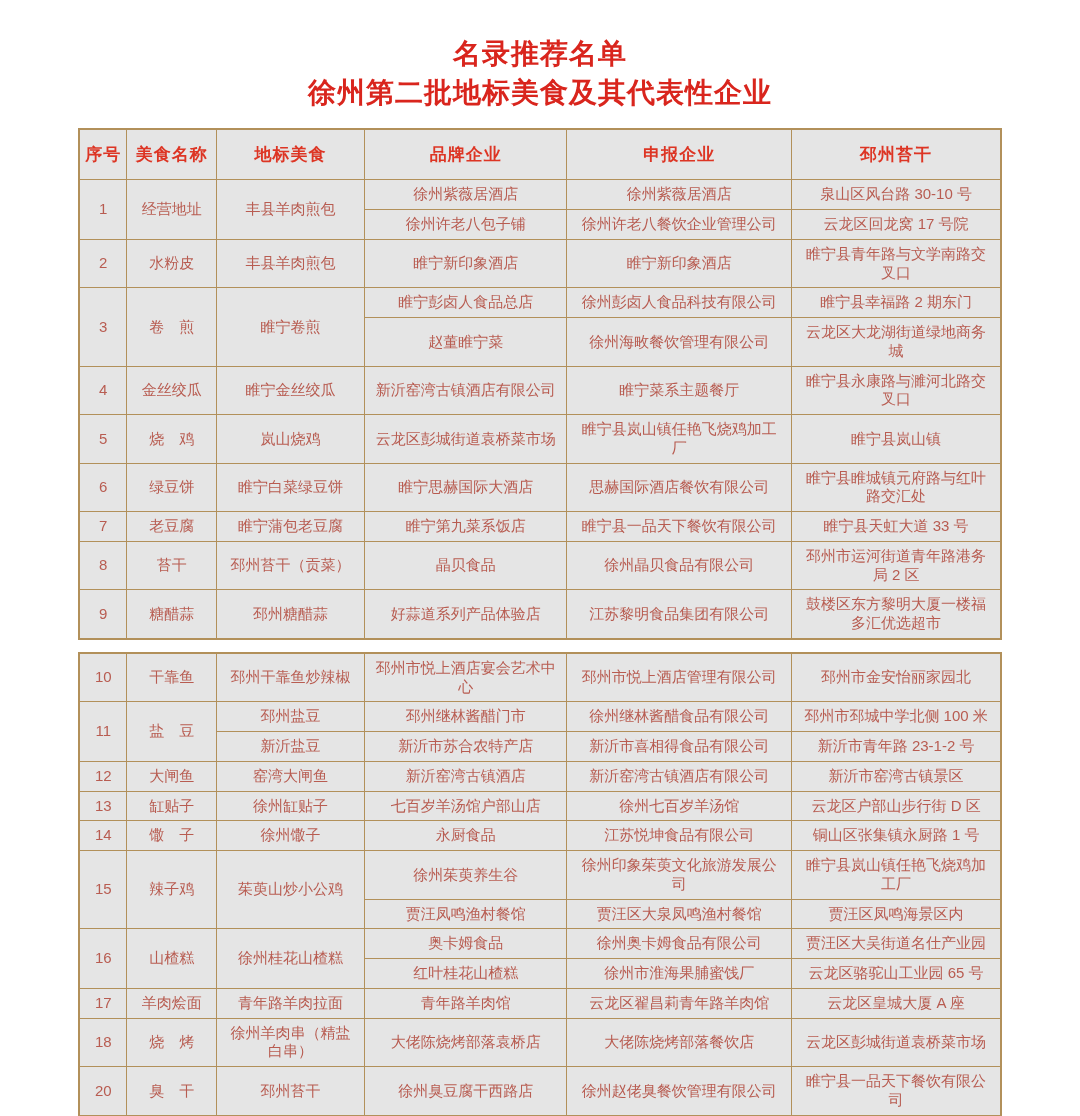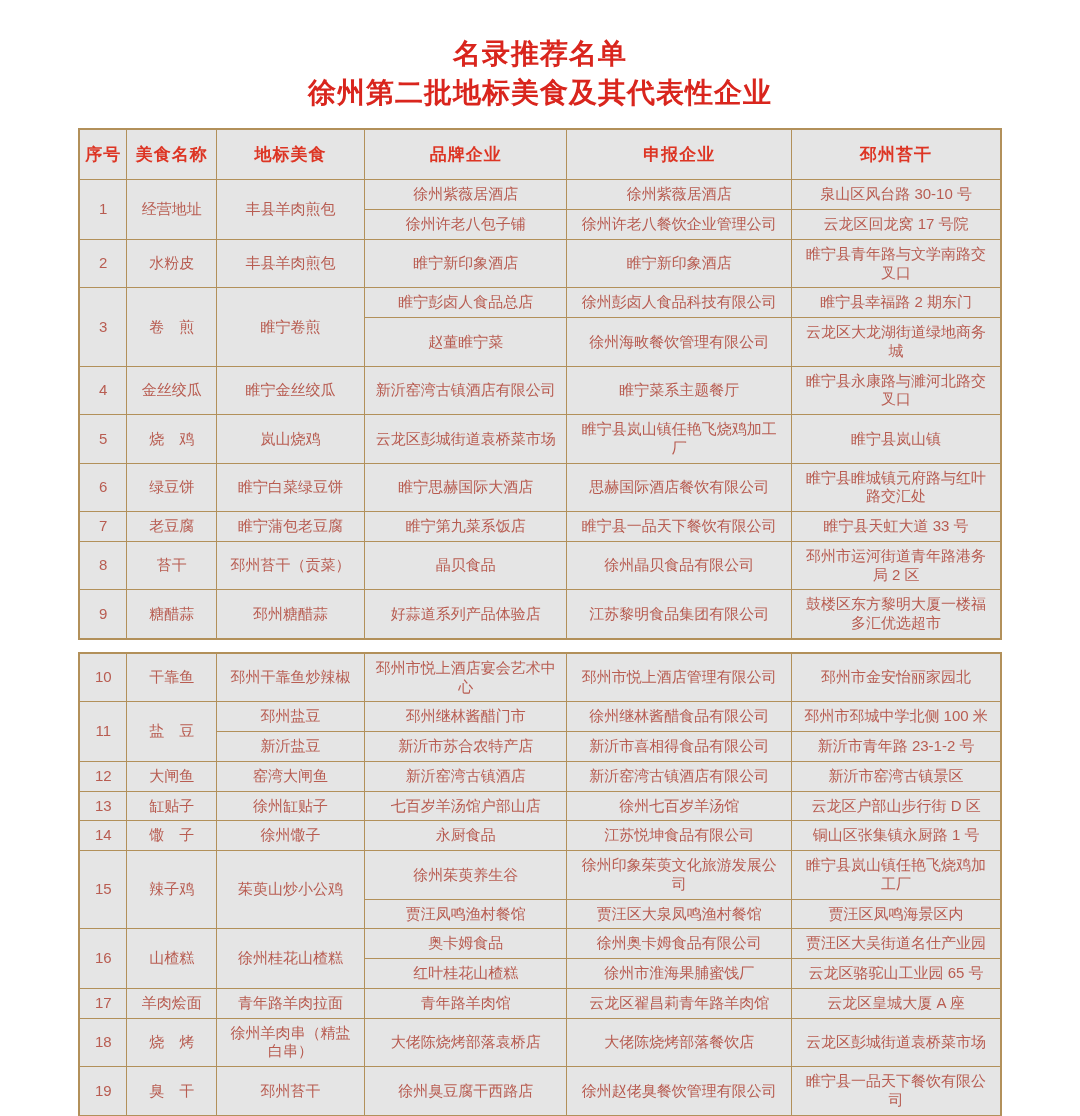--- a/index.html
+++ b/index.html
@@ -268,21 +268,21 @@
         </tr>
         <tr>
           <td class="num">18</td>
           <td>烧　烤</td>
           <td>徐州羊肉串（精盐白串）</td>
           <td>大佬陈烧烤部落袁桥店</td>
           <td>大佬陈烧烤部落餐饮店</td>
           <td>云龙区彭城街道袁桥菜市场</td>
         </tr>
         <tr>
-          <td class="num">19</td>
+          <td class="num">20</td>
           <td>臭　干</td>
           <td>邳州苔干</td>
           <td>徐州臭豆腐干西路店</td>
           <td>徐州赵佬臭餐饮管理有限公司</td>
           <td>睢宁县一品天下餐饮有限公司</td>
         </tr>
         <tr>
           <td class="num">20</td>
           <td>蒜爆鱼</td>
           <td>徐州蒜爆鱼</td>

